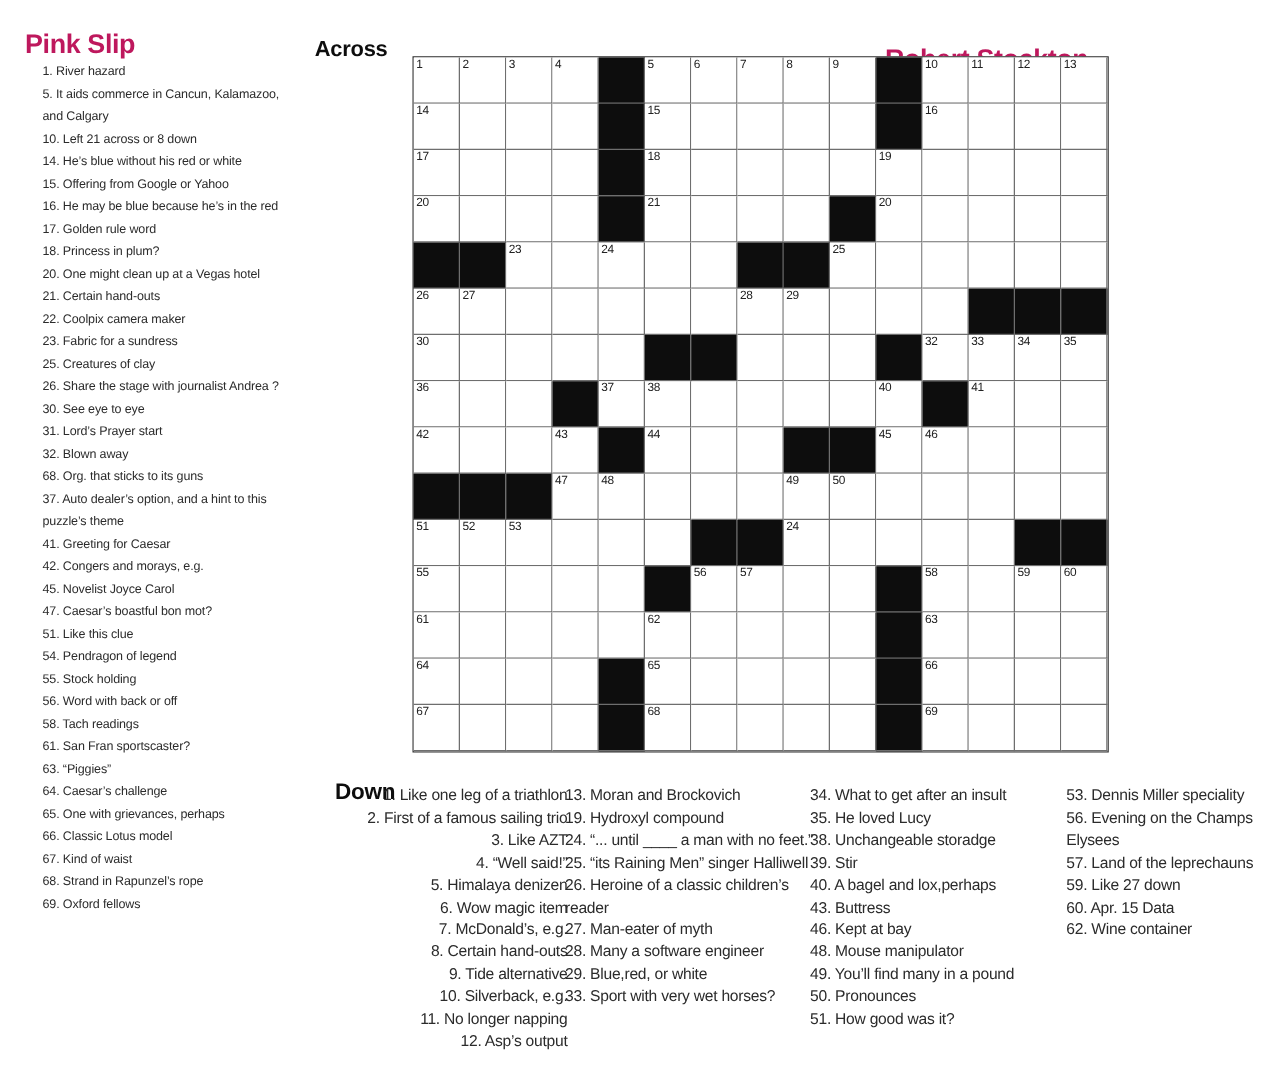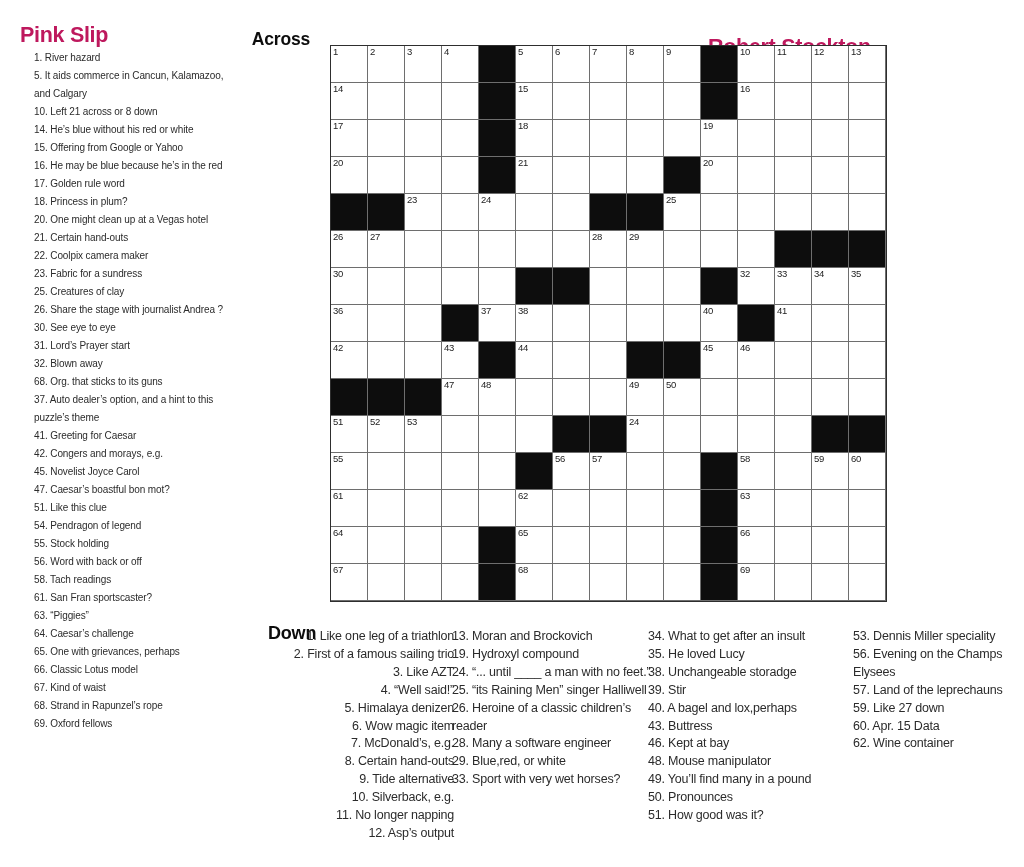--- a/index.html
+++ b/index.html
@@ -466,20 +466,21 @@
     <div class="clue">10. Silverback, e.g.</div>
     <div class="clue">11. No longer napping</div>
     <div class="clue">12. Asp’s output</div>
   </div>
 <div id="down-col-2" class="clue-list down-col">
     <div class="clue">13. Moran and Brockovich</div>
     <div class="clue">19. Hydroxyl compound</div>
     <div class="clue">24. “... until ____ a man with no feet.”</div>
     <div class="clue">25. “its Raining Men” singer Halliwell</div>
     <div class="clue">26. Heroine of a classic children’s reader</div>
+    <div class="clue">27. Man-eater of myth</div>
     <div class="clue">28. Many a software engineer</div>
     <div class="clue">29. Blue,red, or white</div>
     <div class="clue">33. Sport with very wet horses?</div>
   </div>
 <div id="down-col-3" class="clue-list down-col">
     <div class="clue">34. What to get after an insult</div>
     <div class="clue">35. He loved Lucy</div>
     <div class="clue">38. Unchangeable storadge</div>
     <div class="clue">39. Stir</div>
     <div class="clue">40. A bagel and lox,perhaps</div>

